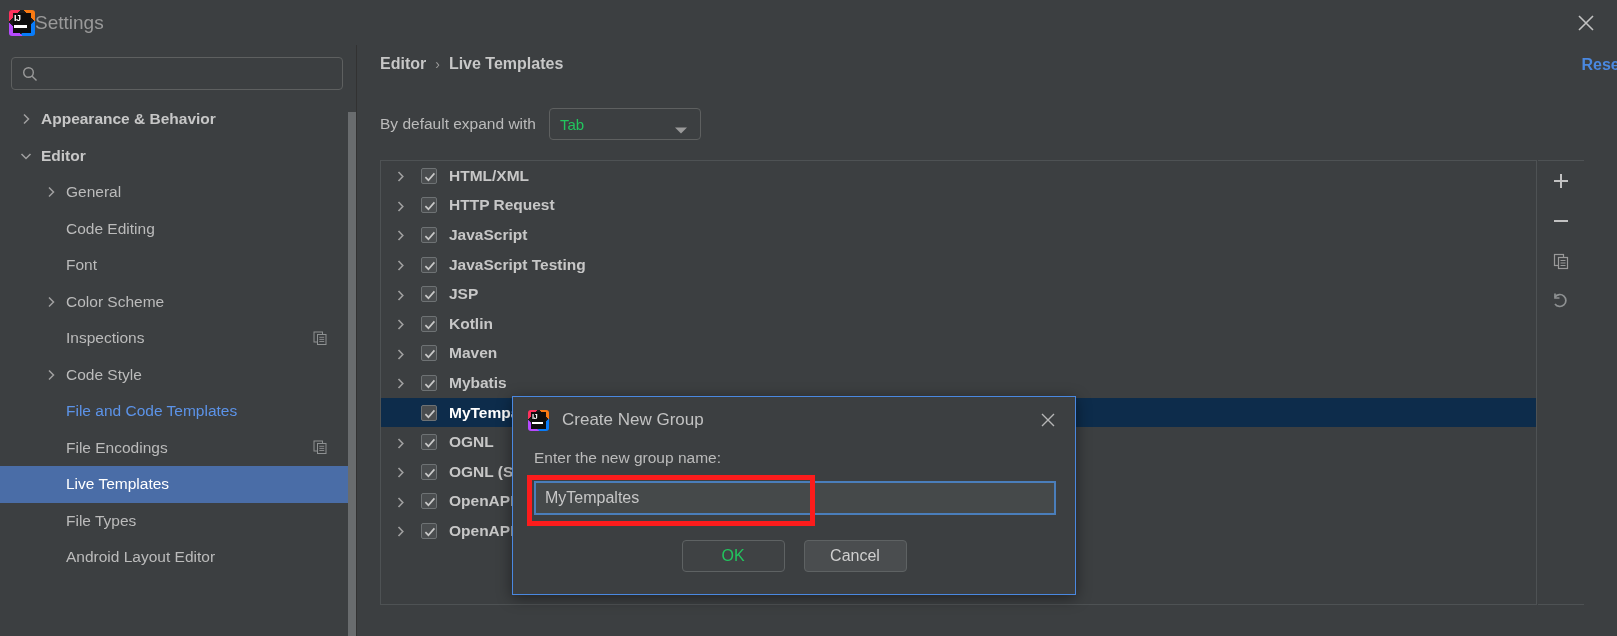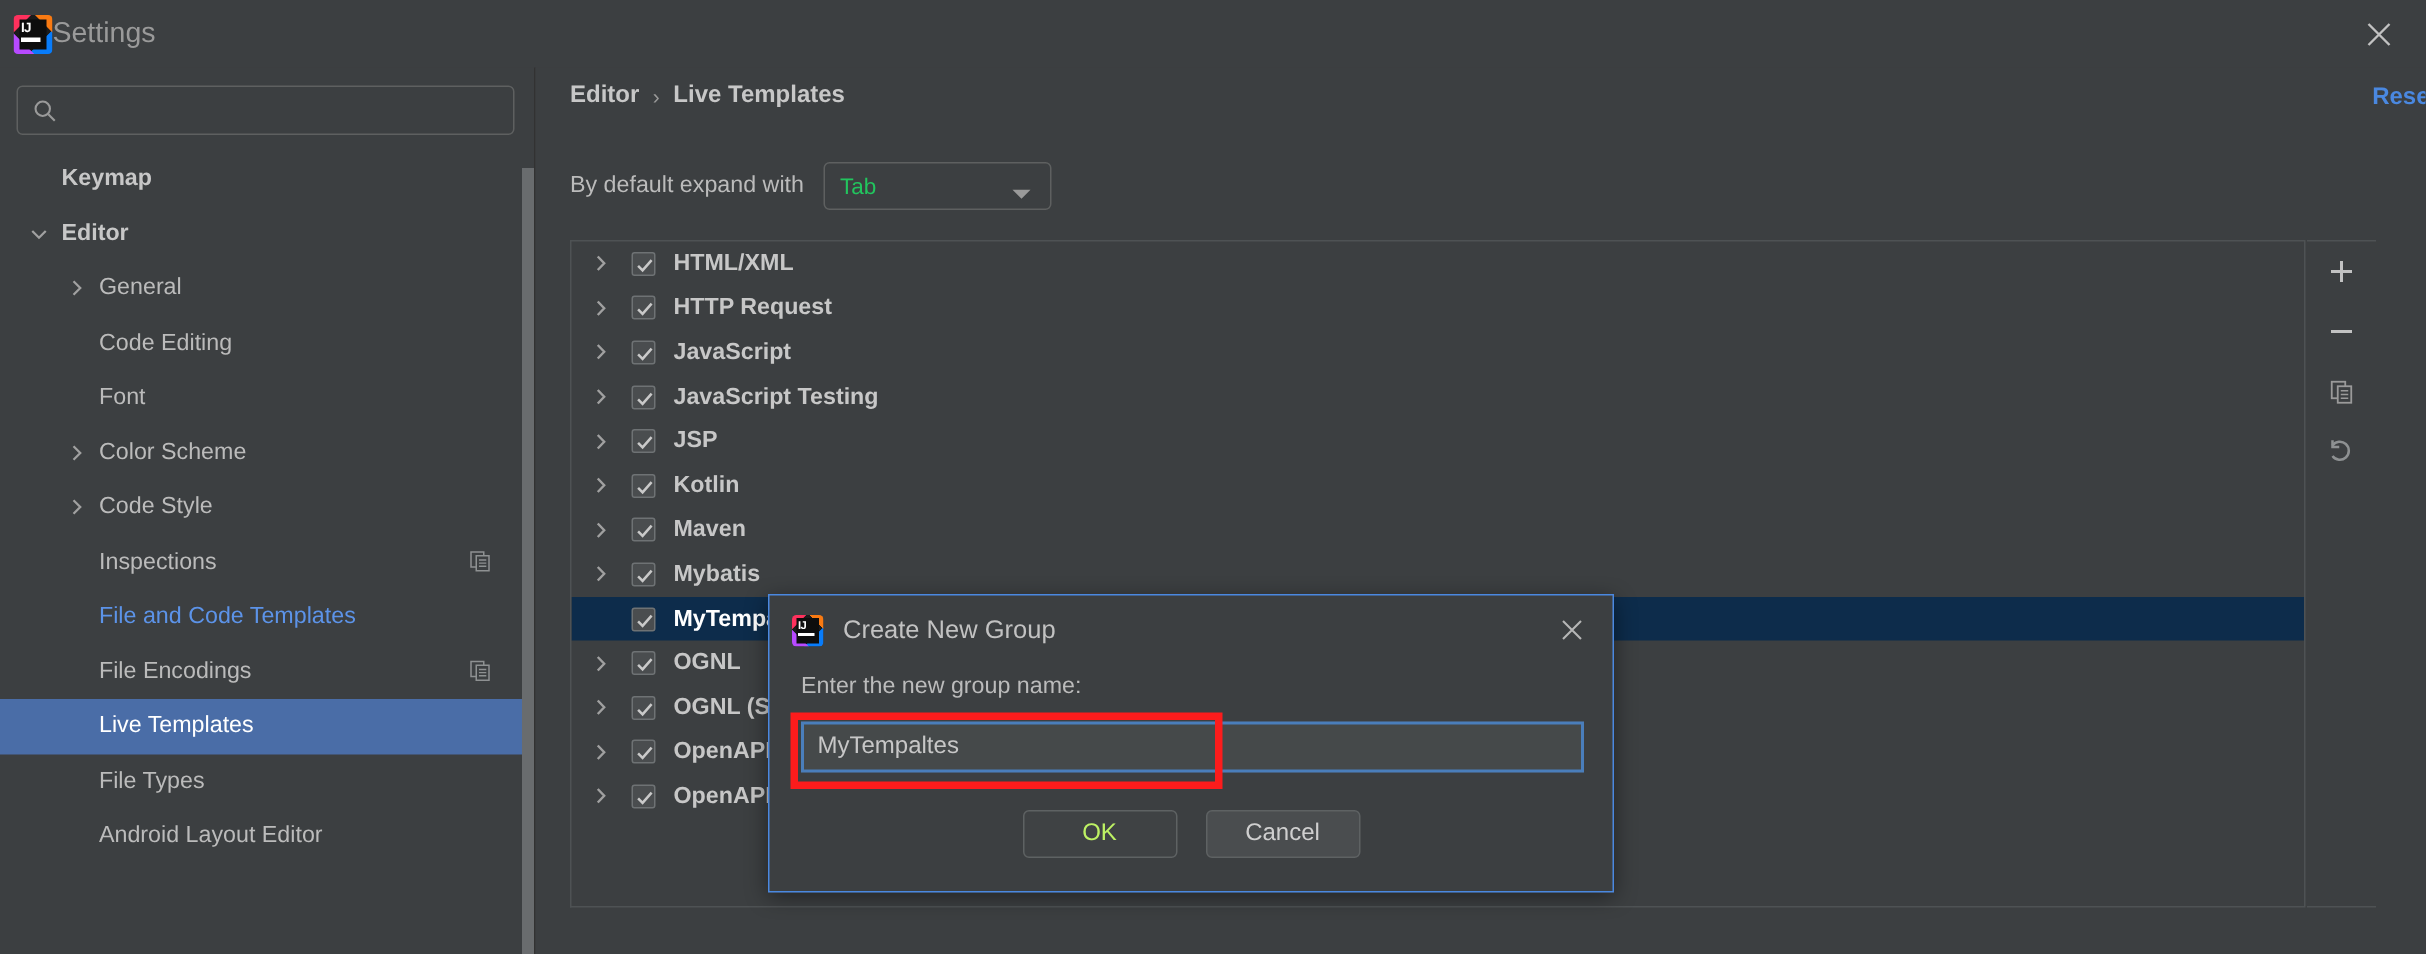--- a/index.html
+++ b/index.html
@@ -397,21 +397,21 @@
     background: #4a4d4f;
     color: #cfcfcf;
     font-family: "Liberation Sans", sans-serif;
     font-size: 16px;
     cursor: pointer;
     display: flex;
     align-items: center;
     justify-content: center;
   }
   .dlg-btn.disabled {
-    color: #bef264;
+    color: #22c55e;
     background: #3f4244;
   }
 
   
   #red-annotation {
     position: absolute;
     left: 527px; top: 475px;
     width: 288px; height: 51px;
     border: 5px solid #fc1c1c;
     box-sizing: border-box;
@@ -443,23 +443,27 @@
         <circle cx="6.5" cy="6.5" r="4.8" stroke="#9a9a9a" stroke-width="1.4" fill="none"></circle>
         <path d="M10.2 10.2 L14.5 14.5" stroke="#9a9a9a" stroke-width="1.4" fill="none"></path>
       </svg>
     </span>
     <input id="search-input" type="text" placeholder="" style="">
   </div>
 
   <div id="tree">
       <div class="tree-row">
         <span style="display: inline-block; flex: 0 0 auto; width: 19px;"></span>
-        <span class="tree-arrow"></span>
-        <span style="display: inline-block; width: 8px; flex: 0 0 auto;"></span>
-        <span class="tree-label bold">Keymap</span>
+        <span class="tree-arrow">
+          <svg width="14" height="14" viewBox="0 0 14 14">
+            <path d="M5 2.5 L9.5 7 L5 11.5" stroke="#a0a0a0" stroke-width="1.5" fill="none"></path>
+          </svg>
+        </span>
+        <span style="display: inline-block; width: 8px; flex: 0 0 auto;"></span>
+        <span class="tree-label bold">Appearance &amp; Behavior</span>
       </div>
       <div class="tree-row">
         <span style="display: inline-block; flex: 0 0 auto; width: 19px;"></span>
         <span class="tree-arrow">
           <svg width="14" height="14" viewBox="0 0 14 14">
             <path d="M2.5 5 L7 9.5 L11.5 5" stroke="#a0a0a0" stroke-width="1.5" fill="none"></path>
           </svg>
         </span>
         <span style="display: inline-block; width: 8px; flex: 0 0 auto;"></span>
         <span class="tree-label bold">Editor</span>
@@ -488,41 +492,41 @@
       </div>
       <div class="tree-row">
         <span style="display: inline-block; flex: 0 0 auto; width: 44px;"></span>
         <span class="tree-arrow">
           <svg width="14" height="14" viewBox="0 0 14 14">
             <path d="M5 2.5 L9.5 7 L5 11.5" stroke="#a0a0a0" stroke-width="1.5" fill="none"></path>
           </svg>
         </span>
         <span style="display: inline-block; width: 8px; flex: 0 0 auto;"></span>
         <span class="tree-label">Color Scheme</span>
-      </div>
-      <div class="tree-row">
-        <span style="display: inline-block; flex: 0 0 auto; width: 44px;"></span>
-        <span class="tree-arrow">
-          <svg width="14" height="14" viewBox="0 0 14 14">
-            <path d="M5 2.5 L9.5 7 L5 11.5" stroke="#a0a0a0" stroke-width="1.5" fill="none"></path>
-          </svg>
-        </span>
-        <span style="display: inline-block; width: 8px; flex: 0 0 auto;"></span>
-        <span class="tree-label">Code Style</span>
       </div>
       <div class="tree-row">
         <span style="display: inline-block; flex: 0 0 auto; width: 44px;"></span>
         <span class="tree-arrow"></span>
         <span style="display: inline-block; width: 8px; flex: 0 0 auto;"></span>
         <span class="tree-label">Inspections</span>
         <span class="tree-copy-icon"><svg width="15" height="15" viewBox="0 0 15 15">
             <rect x="1" y="1" width="8.5" height="10" stroke="#8e9192" stroke-width="1" fill="none"></rect>
             <rect x="4.5" y="3.5" width="8.5" height="10" stroke="#8e9192" stroke-width="1" fill="#3c3f41"></rect>
             <path d="M6.3 6.3 H11.2 M6.3 8.4 H11.2 M6.3 10.5 H11.2" stroke="#8e9192" stroke-width="0.9"></path>
           </svg></span>
+      </div>
+      <div class="tree-row">
+        <span style="display: inline-block; flex: 0 0 auto; width: 44px;"></span>
+        <span class="tree-arrow">
+          <svg width="14" height="14" viewBox="0 0 14 14">
+            <path d="M5 2.5 L9.5 7 L5 11.5" stroke="#a0a0a0" stroke-width="1.5" fill="none"></path>
+          </svg>
+        </span>
+        <span style="display: inline-block; width: 8px; flex: 0 0 auto;"></span>
+        <span class="tree-label">Code Style</span>
       </div>
       <div class="tree-row">
         <span style="display: inline-block; flex: 0 0 auto; width: 44px;"></span>
         <span class="tree-arrow"></span>
         <span style="display: inline-block; width: 8px; flex: 0 0 auto;"></span>
         <span class="tree-label modified">File and Code Templates</span>
       </div>
       <div class="tree-row">
         <span style="display: inline-block; flex: 0 0 auto; width: 44px;"></span>
         <span class="tree-arrow"></span>

